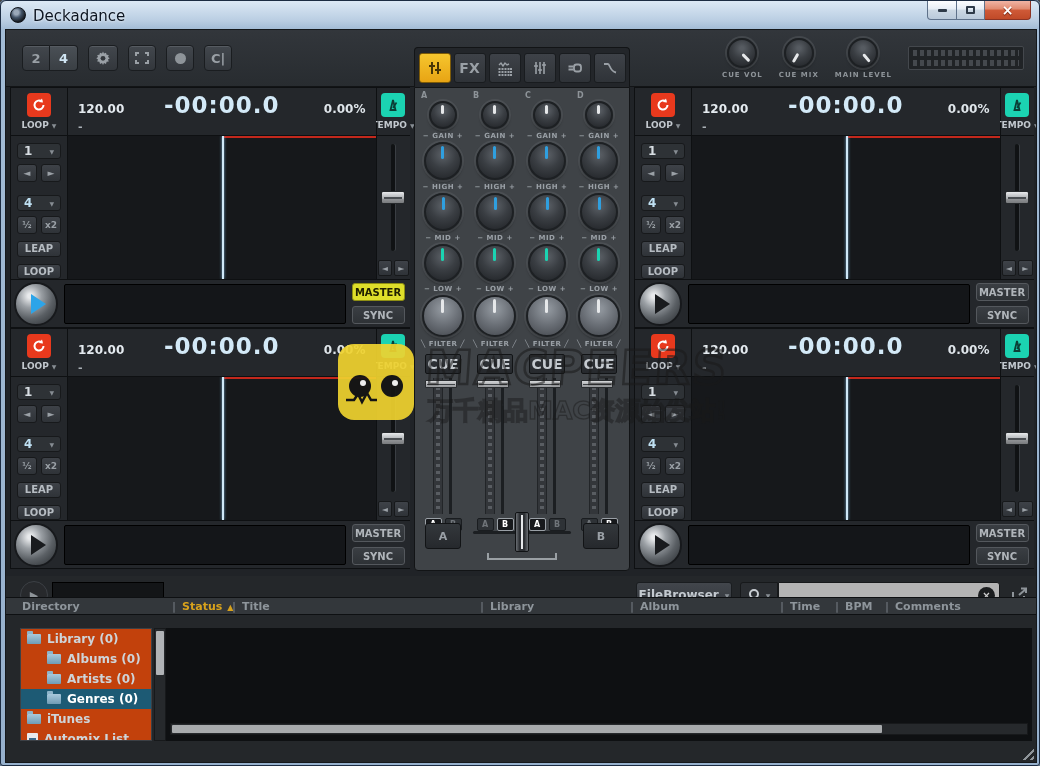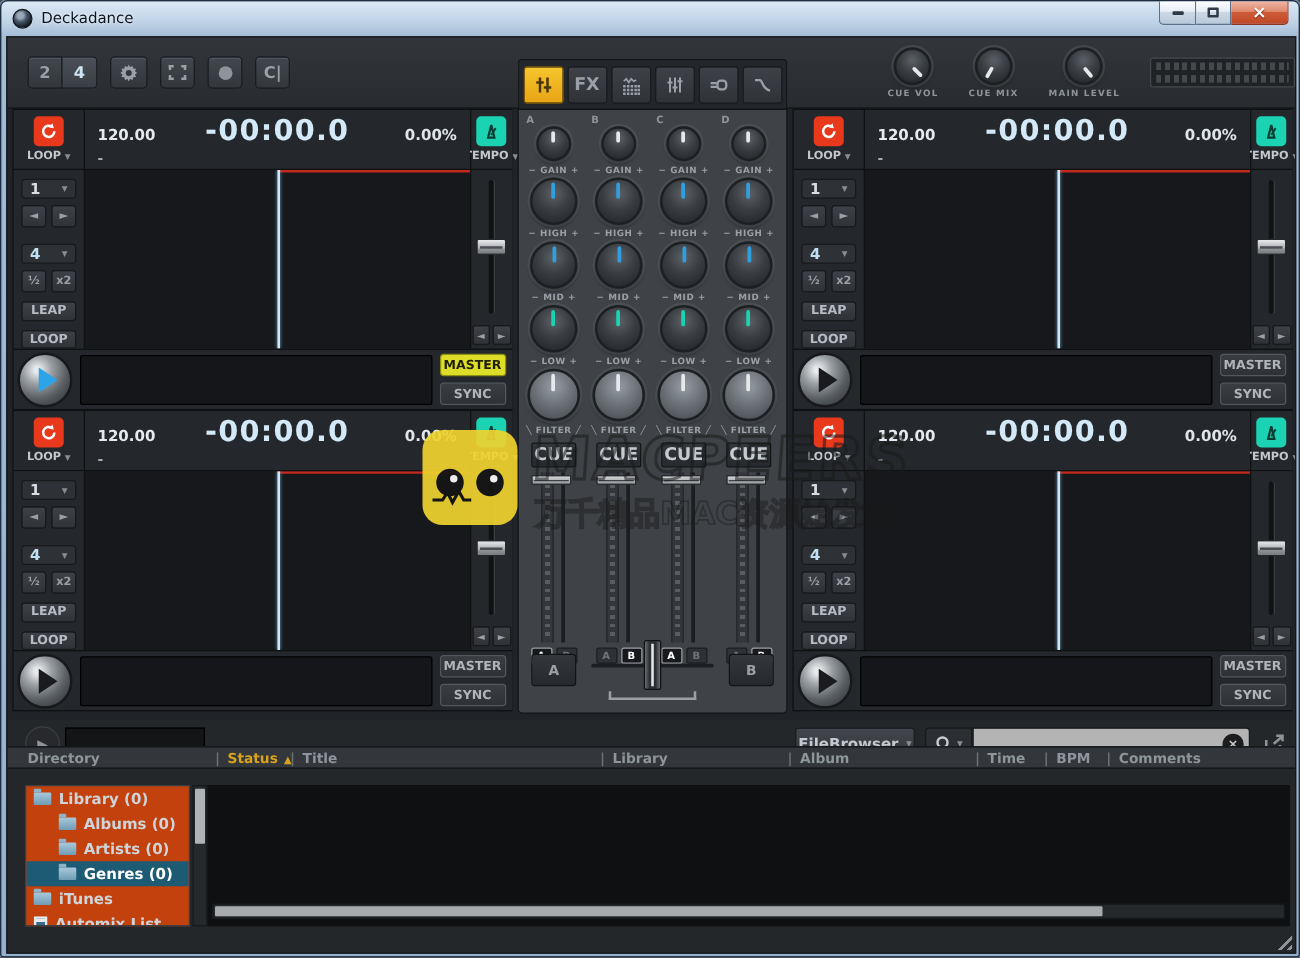--- a/index.html
+++ b/index.html
@@ -5,21 +5,21 @@
   * { margin:0; padding:0; box-sizing:border-box; font-family:"DejaVu Sans","Liberation Sans",sans-serif; }
   html,body { background:#555; }
   .window { position:relative; width:1040px; height:766px; margin:0 auto;
     background:linear-gradient(180deg,#dce9f5 0,#b9cde2 20px,#a3bcd6 28px,#96b0cc 100%);
     border:1px solid #1c2c42; outline:1px solid #6b88a8; border-radius:6px 6px 3px 3px; overflow:hidden;
     box-shadow:0 0 14px rgba(0,0,0,.6); }
   
   .titlebar { position:absolute; left:0; top:0; right:0; height:28px; }
   .app-logo { position:absolute; left:9px; top:6px; width:16px; height:16px; border-radius:50%;
     background:radial-gradient(circle at 38% 32%, #9aa8b8 0 18%, #45566a 40%, #14181e 75%); border:1px solid #10141a; }
-  .app-title { position:absolute; left:32px; top:6px; font-size:12px; color:#0c1420; text-shadow:0 0 3px #fff; }
+  .app-title { position:absolute; left:32px; top:6px; font-size:15px; color:#0c1420; text-shadow:0 0 3px #fff; }
   .win-btns { position:absolute; right:8px; top:0; display:flex; }
   .win-btn { height:19px; border:1px solid #5e718a; border-top:none; display:flex; align-items:center; justify-content:center;
     background:linear-gradient(180deg,#fdfeff 0,#e6edf5 45%,#ccd8e4 50%,#b9c9da 100%); }
   .win-btn.min { width:30px; border-radius:0 0 0 4px; }
   .win-btn.max { width:28px; border-left:none; }
   .win-btn.close { width:46px; border-left:none; border-radius:0 0 4px 0; border-color:#8c3424;
     background:linear-gradient(180deg,#f0b4a4 0,#e08a70 45%,#cf5a38 50%,#c04a28 100%); }
   .g-min { width:9px; height:3px; background:#2e3a48; border-radius:1px; }
   .g-max { width:9px; height:8px; border:2px solid #2e3a48; border-radius:1px; }
   .g-close { color:#fff; font-weight:bold; font-size:14px; line-height:1; text-shadow:0 1px 1px #6e2010; }
@@ -36,21 +36,21 @@
   .tb-btn svg { display:block; }
   
   .fsbox { position:relative; width:14px; height:12px; }
   .fsbox i { position:absolute; width:4px; height:4px; border:2px solid #9aa0a6; }
   .fsbox i:nth-child(1){ left:0; top:0; border-right:none; border-bottom:none; }
   .fsbox i:nth-child(2){ right:0; top:0; border-left:none; border-bottom:none; }
   .fsbox i:nth-child(3){ left:0; bottom:0; border-right:none; border-top:none; }
   .fsbox i:nth-child(4){ right:0; bottom:0; border-left:none; border-top:none; }
   .rec-dot { width:11px; height:11px; border-radius:50%; background:#8e9499; }
   
-  .tb-right { position:absolute; right:0; top:8px; display:flex; align-items:flex-start; gap:24px; }
+  .tb-right { position:absolute; right:12px; top:8px; display:flex; align-items:flex-start; gap:16px; }
   .mon-stack { display:flex; flex-direction:column; align-items:center; gap:3px; }
   .mon-label { font-size:7px; letter-spacing:1px; color:#8e9499; font-weight:bold; white-space:nowrap; }
   .vu { margin-top:8px; width:116px; height:24px; background:#202326; border:1px solid #44484d; border-radius:2px;
     display:flex; flex-direction:column; justify-content:space-evenly; padding:0 4px; }
   .vu-row { height:6px; background:repeating-linear-gradient(90deg,#45494e 0 4px,transparent 4px 7px); }
   
   .knob { position:relative; border-radius:50%;
     background:radial-gradient(circle at 50% 32%, #565b61 0 8%, #3a3e43 45%, #26292d 85%);
     border:2px solid #1d2023; box-shadow:0 0 0 2px rgba(90,95,100,.45), 0 2px 3px rgba(0,0,0,.55); }
   .knob .ind { position:absolute; inset:0; transform:rotate(var(--rot,0deg)); }

